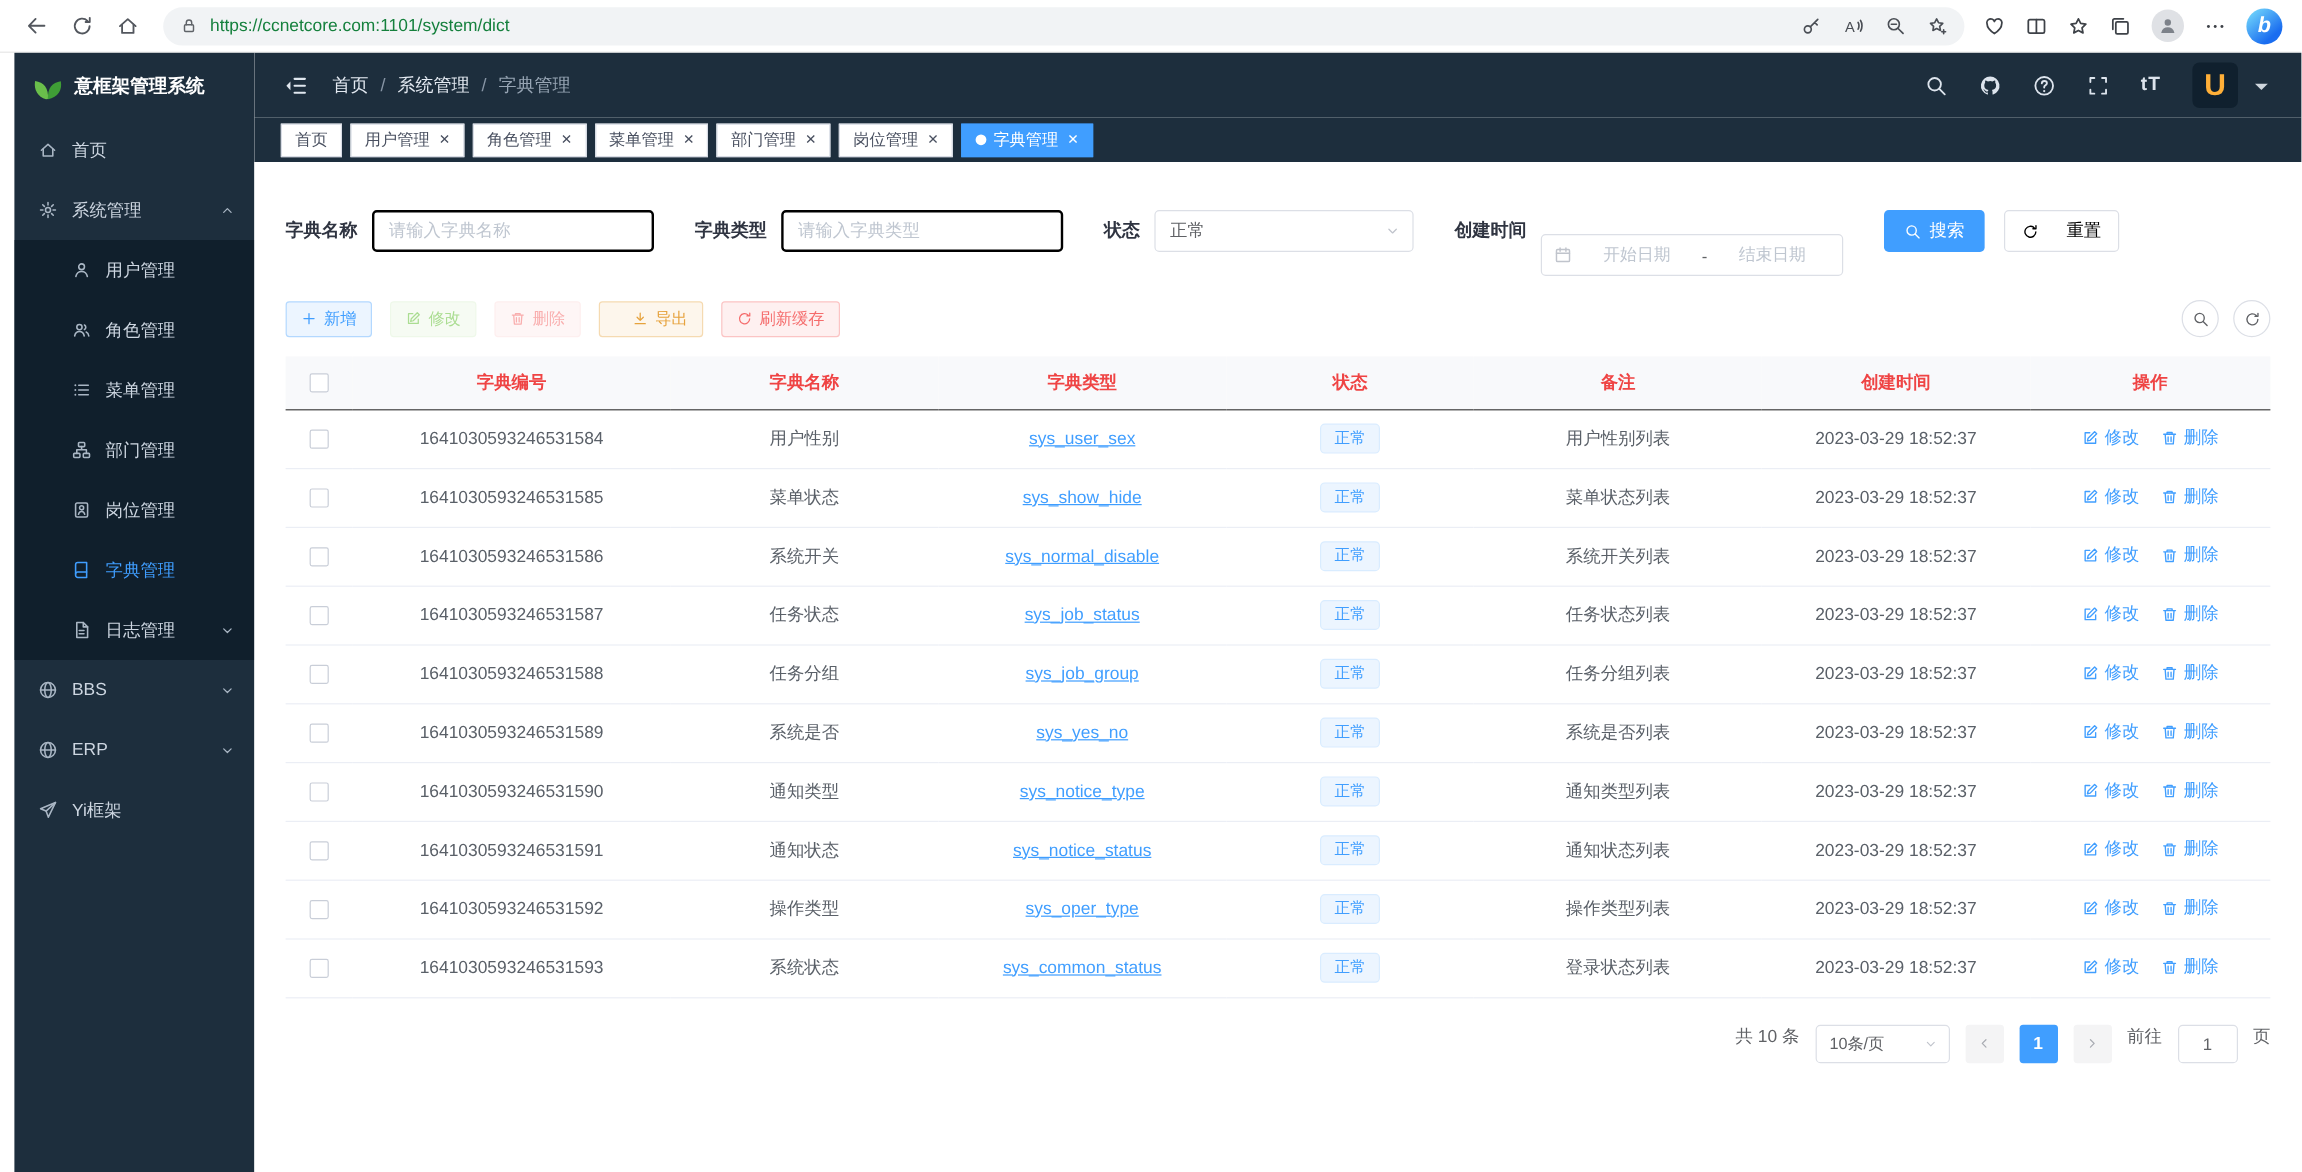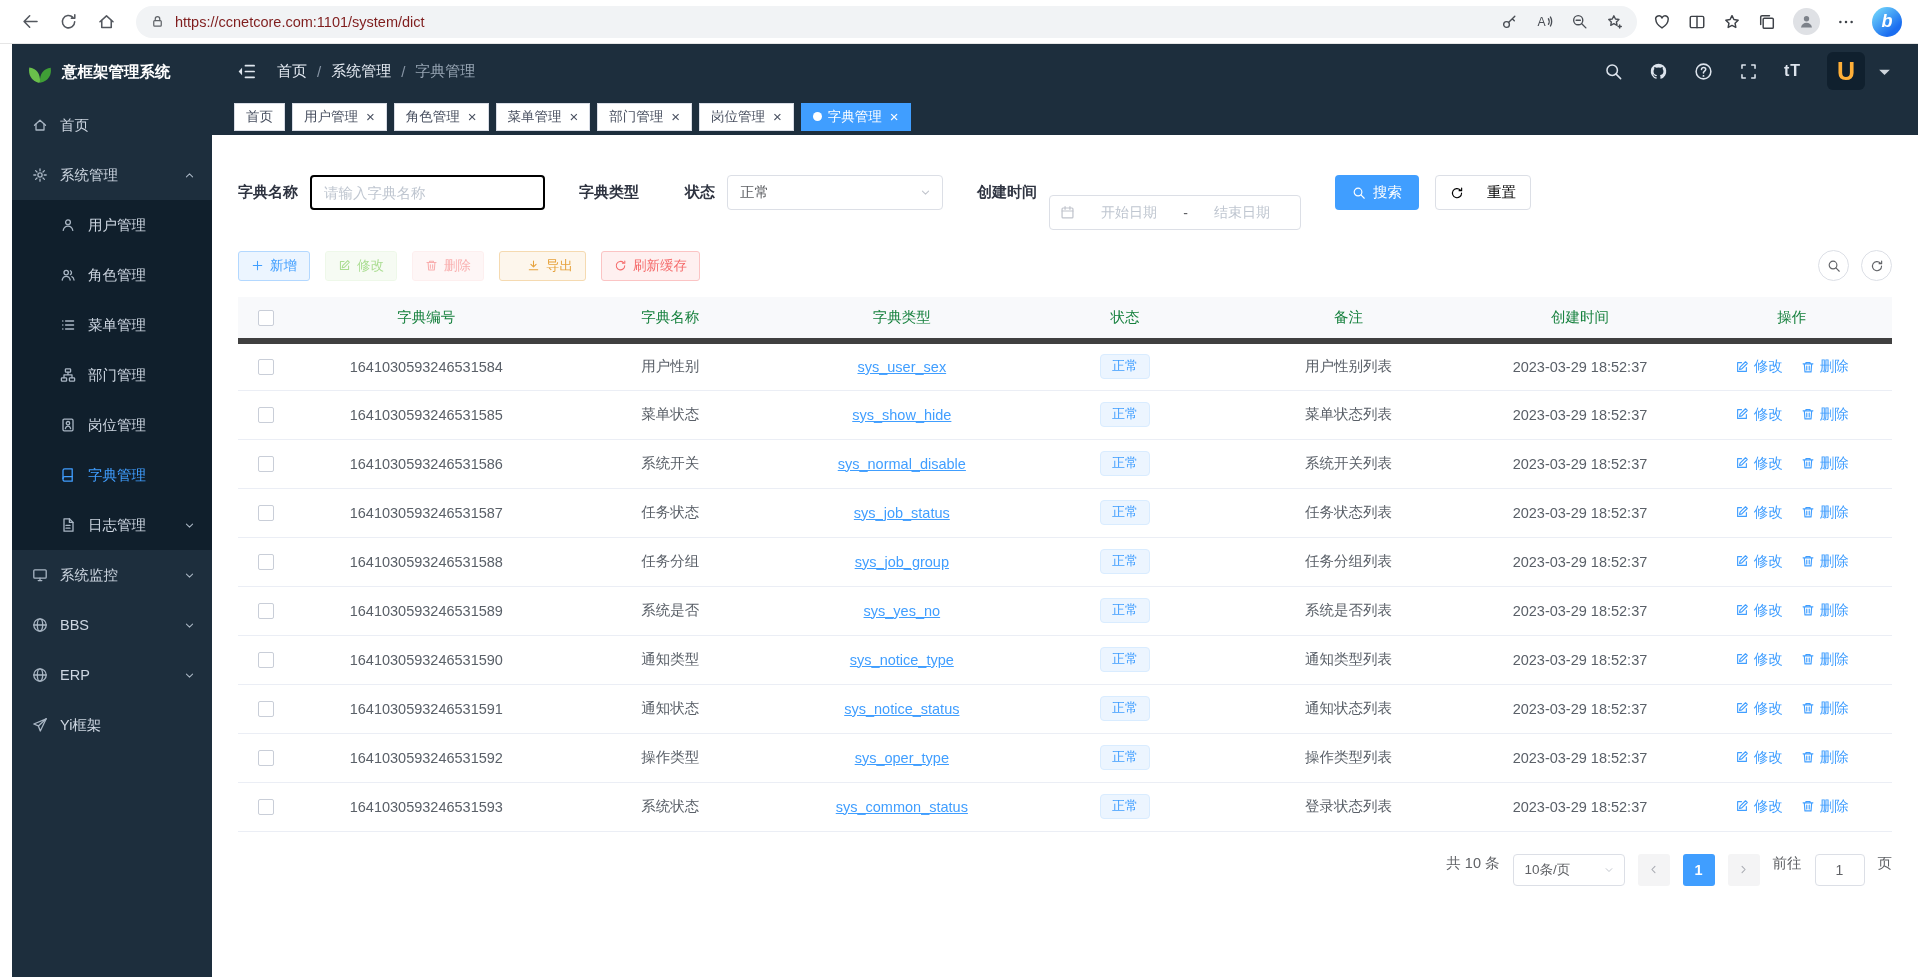--- a/index.html
+++ b/index.html
@@ -7,21 +7,21 @@
     font-family:"Liberation Sans","DejaVu Sans",sans-serif; }
   .icon { display:inline-flex; align-items:center; justify-content:center; flex:none; }
   .icon svg { width:100%; height:100%; display:block; }
 
   
   .browser-bar { height:44px; background:#fff; display:flex; align-items:center; padding:0 12px; gap:2px; border-bottom:1px solid #e6e6e6; }
   .nav-btn { width:36px; height:36px; border-radius:50%; display:flex; align-items:center; justify-content:center; color:#53575e; cursor:pointer; }
   .nav-btn .icon { width:19px; height:19px; }
   .address-bar { flex:1; height:32px; background:#f1f3f5; border-radius:16px; display:flex; align-items:center; padding:0 14px; margin:0 10px; gap:10px; }
   .site-icon { width:15px; height:15px; color:#5f6368; }
-  .url { flex:1; font-size:14.5px; color:#7f1d1d; white-space:nowrap; overflow:hidden; }
+  .url { flex:1; font-size:14.5px; color:#15803d; white-space:nowrap; overflow:hidden; }
   .addr-actions { display:flex; gap:18px; color:#4a4e55; }
   .addr-actions .icon { width:17px; height:17px; cursor:pointer; }
   .browser-right { margin-left:auto; display:flex; align-items:center; gap:17px; padding:0 4px; color:#3e4248; }
   .browser-right .icon { width:18px; height:18px; cursor:pointer; }
   .avatar-circle { width:27px; height:27px; border-radius:50%; background:#dfe1e5; display:flex; align-items:center; justify-content:center; color:#7d828a; cursor:pointer; }
   .avatar-circle .icon { width:17px; height:17px; }
   .bing-btn { width:30px; height:30px; border-radius:50%; background:linear-gradient(140deg,#6fd3fb 10%,#1a6df0 75%); color:#fff; font-weight:700; font-size:18px; font-style:italic; display:flex; align-items:center; justify-content:center; cursor:pointer; }
 
   
   .app { display:flex; height:933px; }
@@ -81,21 +81,21 @@
   .t-edit { color:#67c23a; background:#f0f9eb; border-color:#e1f3d8; opacity:.55; }
   .t-del { color:#f56c6c; background:#fef0f0; border-color:#fde2e2; opacity:.55; }
   .t-export { color:#e6a23c; background:#fdf6ec; border-color:#f5dab1;padding-left:27px; }
   .t-cache { color:#f56c6c; background:#fef0f0; border-color:#fbc4c4; }
   .toolbar-right { margin-left:auto; display:flex; gap:12px; }
   .circle-btn { width:31px; height:31px; border-radius:50%; border:1px solid #dcdfe6; background:#fff; color:#606266; display:flex; align-items:center; justify-content:center; cursor:pointer; }
   .circle-btn .icon { width:14px; height:14px; }
 
   .table-wrap { padding:12px 26px 0; }
   table { width:100%; border-collapse:collapse; table-layout:fixed; }
-  th { background:#f8f9fb; color:#15803d; font-weight:400; font-size:14.5px; height:44px; border-bottom:6px solid #404040; text-align:center; }
+  th { background:#f8f9fb; color:#ef4444; font-weight:700; font-size:14.5px; height:44px; border-bottom:1px solid #404040; text-align:center; }
   td { height:49px; font-size:14.5px; color:#5a6068; text-align:center; border-bottom:1px solid #ebeef5; white-space:nowrap; overflow:hidden; text-overflow:ellipsis; }
   th:nth-child(1){ width:56px; } th:nth-child(2){ width:16%; } th:nth-child(3){ width:13.5%; }
   th:nth-child(4){ width:14.5%; } th:nth-child(5){ width:12.5%; } th:nth-child(6){ width:14.5%; }
   th:nth-child(7){ width:13.5%; }
   .checkbox { width:16px; height:16px; border:1px solid #c9ced8; border-radius:2px; display:inline-block; background:#fff; vertical-align:middle; cursor:pointer; }
   .tag { display:inline-block; padding:3px 11px; background:#ecf5ff; border:1px solid #d9ecff; color:#409eff; border-radius:4px; font-size:13px; line-height:1.3; }
   .type-link { color:#409eff; text-decoration:underline; cursor:pointer; }
   .op-link { color:#409eff; display:inline-flex; align-items:center; gap:5px; margin:0 9px; cursor:pointer; }
   .op-link .icon { width:14px; height:14px; }
 
@@ -318,34 +318,20 @@
             <span class="icon mi-arrow">
               <svg viewBox="0 0 16 16" fill="none" stroke="currentColor" stroke-width="1.3" stroke-linecap="round" stroke-linejoin="round">
                 <path d="M4.2 6.2 8 10l3.8-3.8"></path>
               </svg>
             </span>
           </div>
         </div>
         <div class="menu-item">
           <span class="icon mi-icon">
             <svg viewBox="0 0 16 16" fill="none" stroke="currentColor" stroke-width="1.3" stroke-linecap="round" stroke-linejoin="round">
-              <rect x="1.8" y="2.8" width="12.4" height="8.4" rx="1"></rect>
-              <path d="M6.2 13.6h3.6M8 11.2v2.4"></path>
-            </svg>
-          </span>
-          <span class="mi-label">系统监控</span>
-          <span class="icon mi-arrow">
-            <svg viewBox="0 0 16 16" fill="none" stroke="currentColor" stroke-width="1.3" stroke-linecap="round" stroke-linejoin="round">
-              <path d="M4.2 6.2 8 10l3.8-3.8"></path>
-            </svg>
-          </span>
-        </div>
-        <div class="menu-item">
-          <span class="icon mi-icon">
-            <svg viewBox="0 0 16 16" fill="none" stroke="currentColor" stroke-width="1.3" stroke-linecap="round" stroke-linejoin="round">
               <circle cx="8" cy="8" r="6.2"></circle>
               <ellipse cx="8" cy="8" rx="2.7" ry="6.2"></ellipse>
               <path d="M1.8 8h12.4"></path>
             </svg>
           </span>
           <span class="mi-label">BBS</span>
           <span class="icon mi-arrow">
             <svg viewBox="0 0 16 16" fill="none" stroke="currentColor" stroke-width="1.3" stroke-linecap="round" stroke-linejoin="round">
               <path d="M4.2 6.2 8 10l3.8-3.8"></path>
             </svg>
@@ -461,20 +447,21 @@
 
     <section class="content">
 
       <form class="filters">
         <div class="f-group">
           <span class="f-label">字典名称</span>
           <input class="f-input" placeholder="请输入字典名称" style="">
         </div>
         <div class="f-group">
           <span class="f-label">字典类型</span>
+          <input class="f-input" placeholder="请输入字典类型" style="">
         </div>
         <div class="f-group">
           <span class="f-label">状态</span>
           <div class="f-select">
             <span>正常</span>
             <span class="icon">
                 <svg viewBox="0 0 16 16" fill="none" stroke="currentColor" stroke-width="1.3" stroke-linecap="round" stroke-linejoin="round">
                   <path d="M4.2 6.2 8 10l3.8-3.8"></path>
                 </svg>
               </span>

